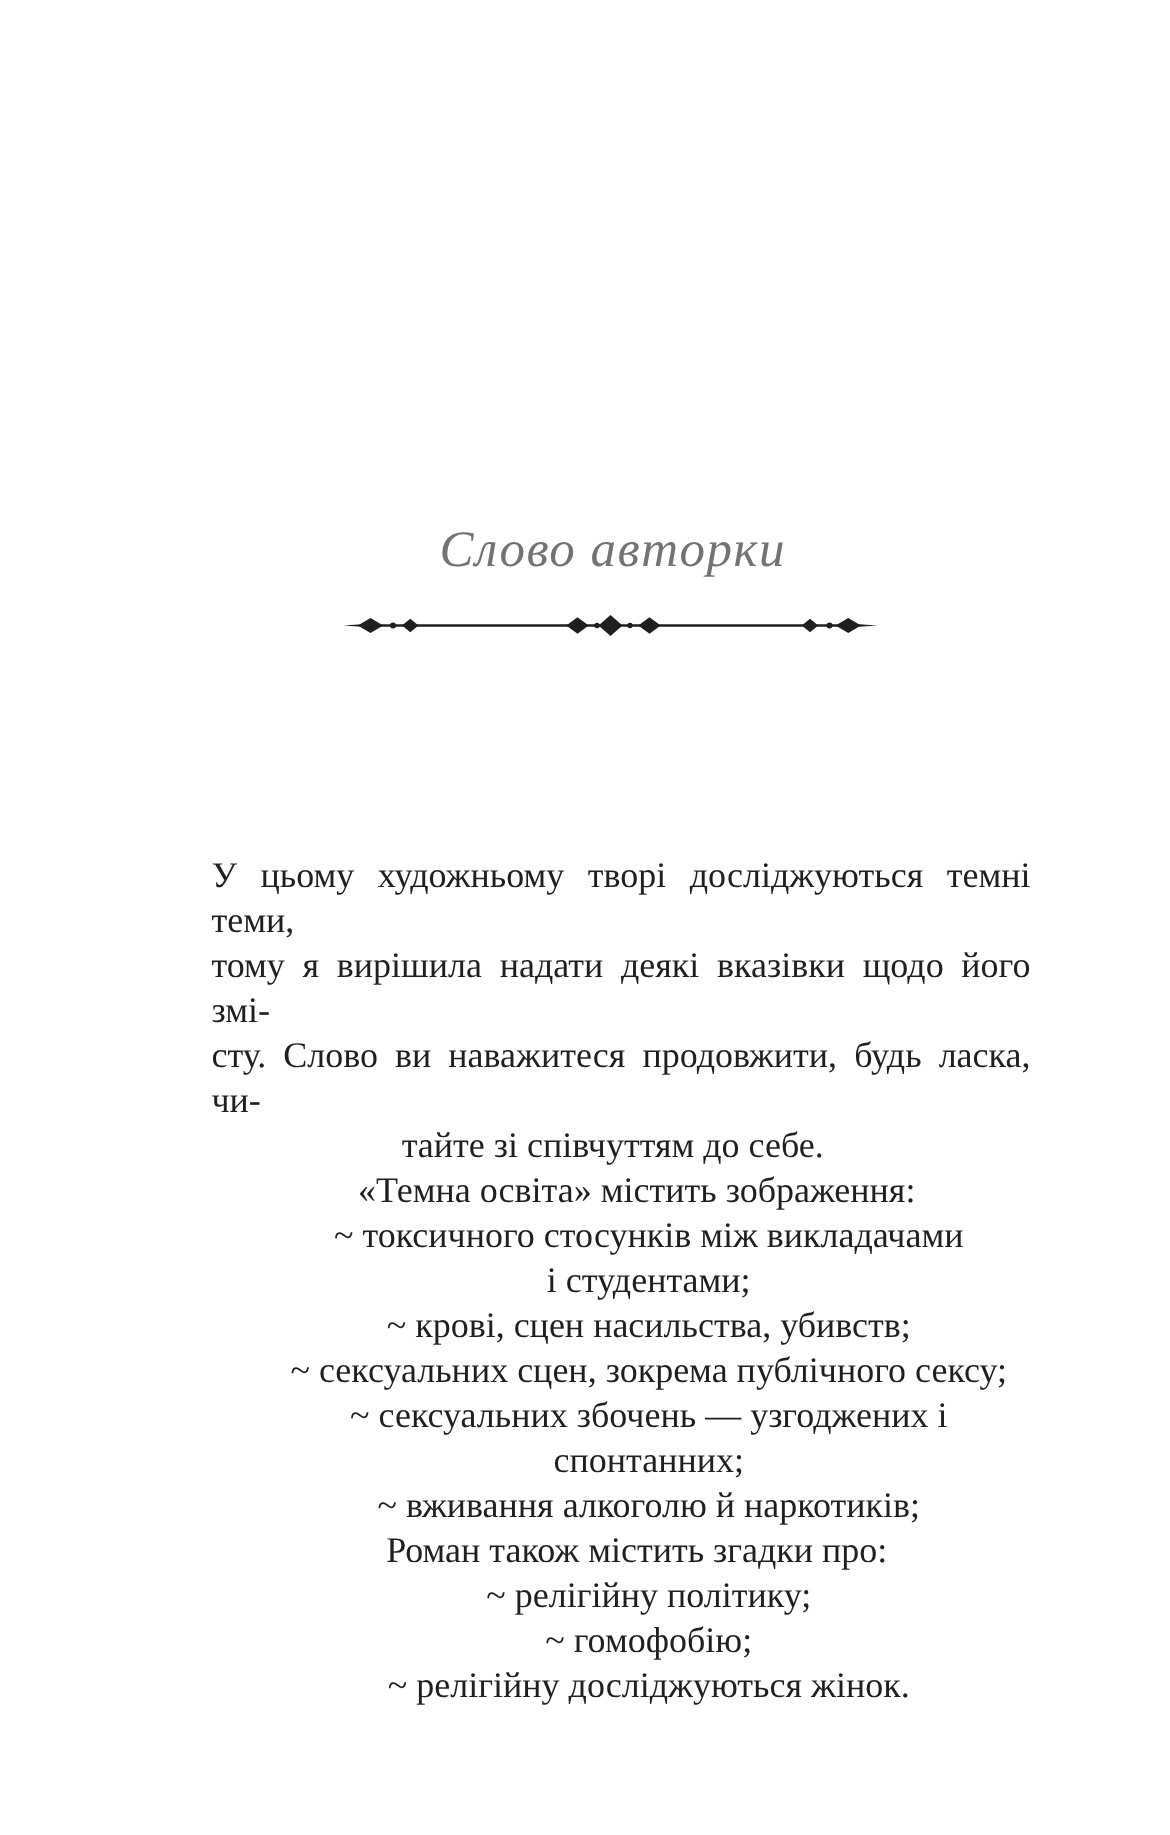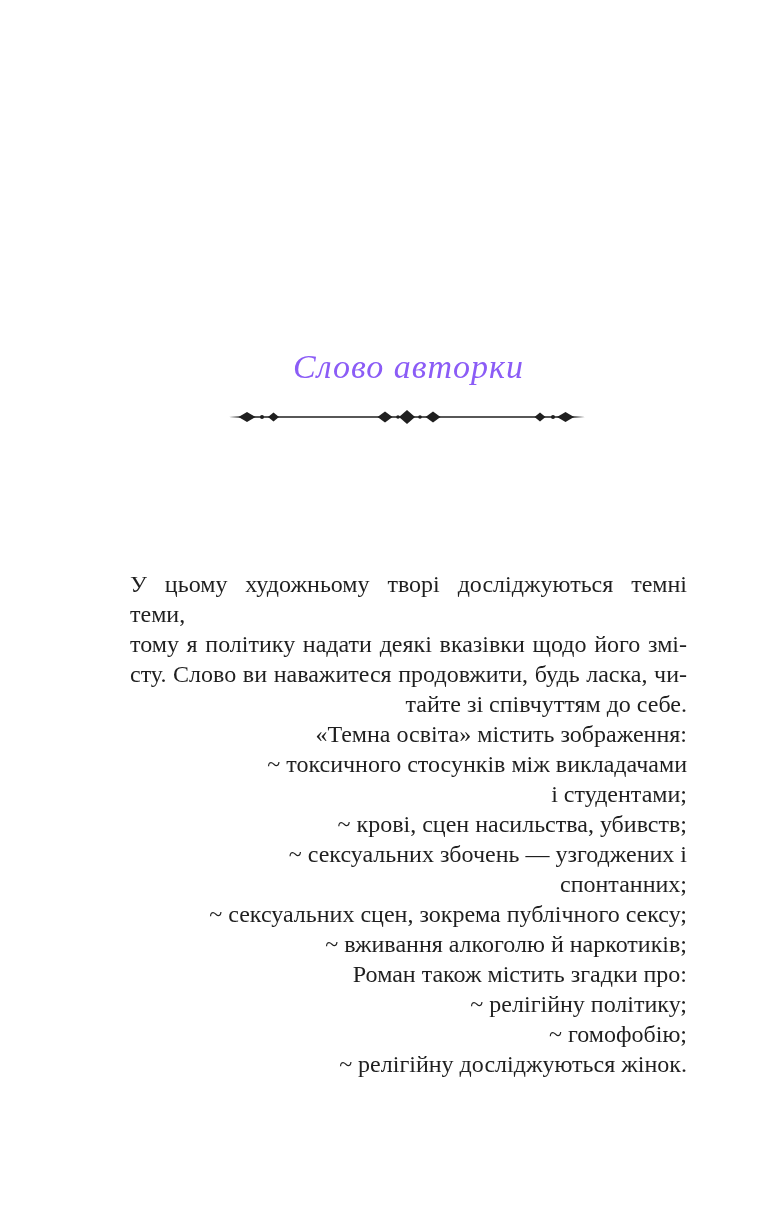--- a/index.html
+++ b/index.html
@@ -21,21 +21,21 @@
     left: 130px;
     width: 557px;
     margin: 0;
     text-align: center;
     font-family: "Liberation Serif", "DejaVu Serif", serif;
     font-style: italic;
     font-weight: 400;
     font-size: 34px;
     line-height: 40px;
     letter-spacing: 1px;
-    color: #8b5cf6;
+    color: #737373;
   }
 
   .divider {
     position: absolute;
     top: 407px;
     left: 229px;
     width: 356px;
     height: 20px;
   }
   .divider svg { display: block; }
@@ -44,25 +44,26 @@
     position: absolute;
     top: 569px;
     left: 130px;
     width: 557px;
     font-size: 24px;
     line-height: 30px;
   }
   .chapter-text p {
     margin: 0;
     padding: 0;
-    text-align: right;
+    text-align: center;
   }
   .chapter-text p.j {
     text-align: justify;
     text-align-last: justify;
+    margin-left: 11px;
   }
   .chapter-text p.indent { text-indent: 32px; }
   .chapter-text p.item { padding-left: 48px; }
 </style>
 </head>
 <body>
 
 <div class="page">
 
   <h1 class="chapter-title">Слово авторки</h1>
@@ -85,30 +86,30 @@
 
         <polygon points="305.5,10 311,5.5 316.5,10 311,14.5"></polygon>
         <circle cx="324" cy="10" r="2"></circle>
         <polygon points="328,10 336.5,5 345,10 336.5,15"></polygon>
       </g>
     </svg>
   </div>
 
   <div class="chapter-text">
     <p class="j">У цьому художньому творі досліджуються темні теми,</p>
-    <p class="j">тому я політику надати деякі вказівки щодо його змі-</p>
+    <p class="j">тому я вирішила надати деякі вказівки щодо його змі-</p>
     <p class="j">сту. Слово ви наважитеся продовжити, будь ласка, чи-</p>
     <p>тайте зі співчуттям до себе.</p>
 
     <p class="indent">«Темна освіта» містить зображення:</p>
     <p class="item">~ токсичного стосунків між викладачами</p>
     <p class="item">і студентами;</p>
     <p class="item">~ крові, сцен насильства, убивств;</p>
+    <p class="item">~ сексуальних сцен, зокрема публічного сексу;</p>
     <p class="item">~ сексуальних збочень — узгоджених і спонтанних;</p>
-    <p class="item">~ сексуальних сцен, зокрема публічного сексу;</p>
     <p class="item">~ вживання алкоголю й наркотиків;</p>
 
     <p class="indent">Роман також містить згадки про:</p>
     <p class="item">~ релігійну політику;</p>
     <p class="item">~ гомофобію;</p>
     <p class="item">~ релігійну досліджуються жінок.</p>
   </div>
 
 </div>
 

